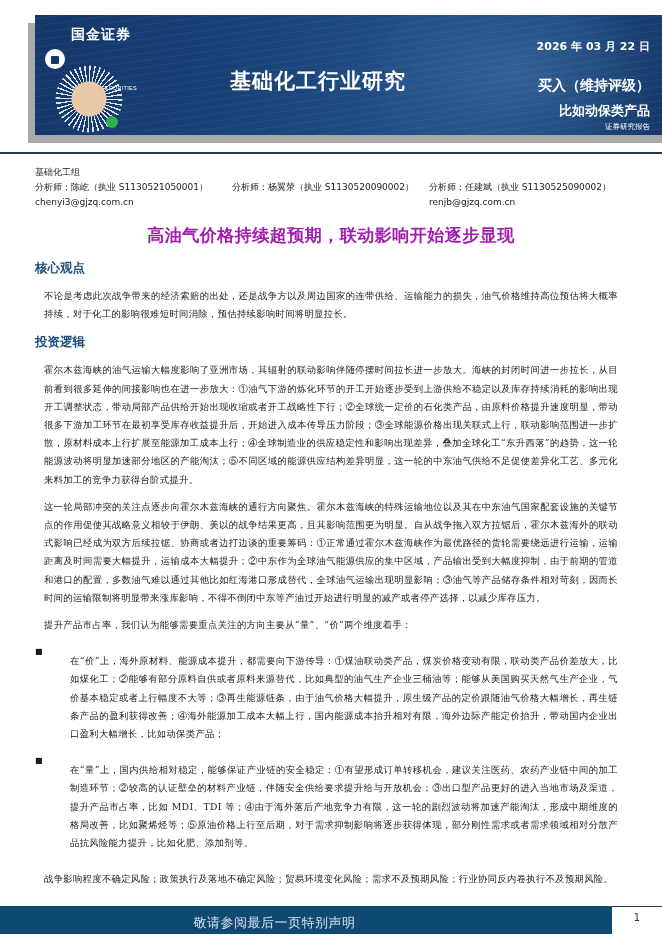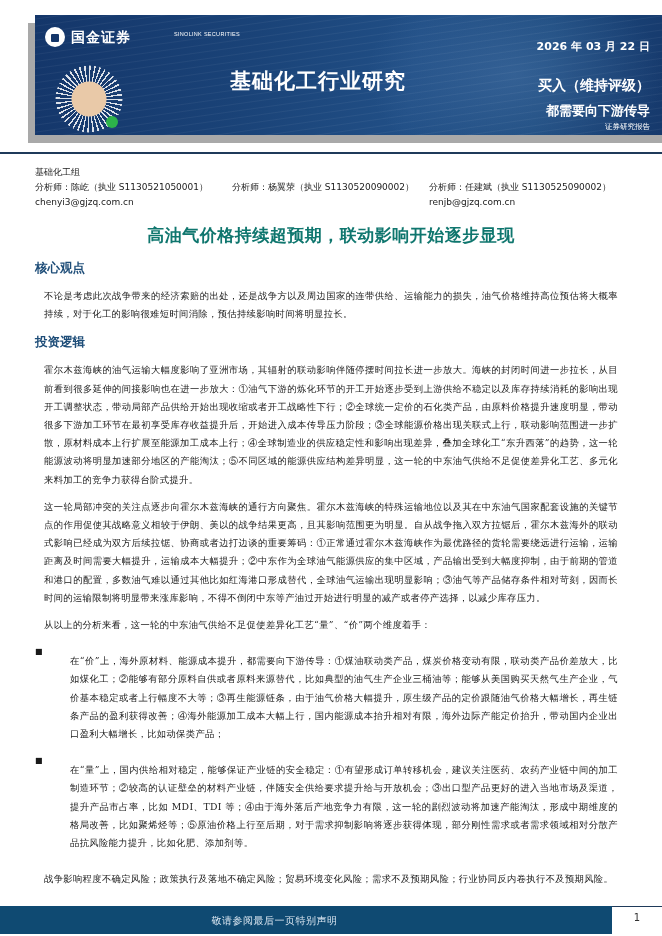--- a/index.html
+++ b/index.html
@@ -31,21 +31,21 @@
       position: absolute; left: 10px; top: 12px; display: flex; align-items: center; gap: 6px;
     }
     .logo-mark {
       width: 20px; height: 20px; background: #ffffff; border-radius: 50%;
       position: relative;
     }
     .logo-mark::after {
       content: ""; position: absolute; left: 6px; top: 7px; width: 8px; height: 8px;
       background: #14366a; border-radius: 1px;
     }
-    .logo-text { display: flex; line-height: 1; gap: 43px; }
+    .logo-text { display: flex; flex-direction: column; line-height: 1; gap: 43px; }
     .logo-cn { font-family: "DejaVu Sans", sans-serif; font-weight: bold; color: #ffffff; font-size: 14px; letter-spacing: 1px; }
     .logo-en { font-family: "Liberation Sans", sans-serif; color: #ffffff; font-size: 5.5px; margin-top: 2px; letter-spacing: 0.3px; }
     .qr {
       position: absolute; left: 20px; top: 50px; width: 68px; height: 68px;
       border-radius: 50%;
       background:
         radial-gradient(circle at 50% 50%, #e9c9a8 0 17px, rgba(0,0,0,0) 18px),
         repeating-conic-gradient(from 0deg, rgba(255,255,255,0.85) 0deg 3deg, rgba(255,255,255,0) 3deg 9deg);
       -webkit-mask: radial-gradient(circle, #000 33px, transparent 34px);
       mask: radial-gradient(circle, #000 33px, transparent 34px);
@@ -80,41 +80,41 @@
     
     .group-label {
       position: absolute; left: 35px; top: 166px;
       font-family: "DejaVu Sans", sans-serif; font-size: 9px; color: #1a1a1a;
     }
     .analyst { position: absolute; top: 180px; font-family: "DejaVu Sans", sans-serif; font-size: 9px; line-height: 15px; color: #1a1a1a; }
     .analyst .email { display: block; }
     .a1 { left: 35px; } .a2 { left: 232px; } .a3 { left: 429px; }
     .headline {
       position: absolute; left: 0; width: 662px; top: 224px; text-align: center;
-      font-family: "DejaVu Sans", sans-serif; font-weight: bold; color: #0f766e; font-size: 17px; letter-spacing: 0.5px;
+      font-family: "DejaVu Sans", sans-serif; font-weight: bold; color: #a21caf; font-size: 17px; letter-spacing: 0.5px;
     }
     
     .content { position: absolute; left: 35px; top: 258px; width: 592px; }
     .section-title {
       font-family: "DejaVu Sans", sans-serif; font-weight: bold; color: #1f4e79; font-size: 12.5px;
       margin: 0; line-height: 20px;
     }
     .para {
       font-size: 9.3px; line-height: 18.2px; margin: 9px; text-align: justify; letter-spacing: 0.35px;
     }
     .bullet { display: flex; }
     .bullet-mark { width: 26px; flex: 0 0 26px; font-size: 8px; line-height: 18.2px; color: #1a1a1a; }
     .bullet .para { flex: 1; }
     
     .footer-bar {
       position: absolute; left: 0; top: 906px; width: 612px; height: 28px; background: #0f4a72;
     }
     .footer-text {
       position: absolute; left: 0; width: 549px; top: 914px; text-align: center;
-      color: #d8e4ef; font-size: 10px; letter-spacing: 0.5px;
+      color: #d8e4ef; font-size: 13px; letter-spacing: 0.5px;
     }
     .footer-line { position: absolute; left: 612px; top: 906px; width: 50px; height: 1px; background: #1f3a5a; }
     .page-num {
       position: absolute; left: 612px; width: 50px; top: 912px; text-align: center;
       font-family: "DejaVu Sans", sans-serif; font-size: 10px; color: #333;
     }
   </style>
 </head>
 <body>
 
@@ -127,21 +127,21 @@
     <div class="logo-text">
       <span class="logo-cn">国金证券</span>
       <span class="logo-en">SINOLINK SECURITIES</span>
     </div>
   </div>
   <div class="qr"></div>
   <div class="qr-badge"></div>
   <div class="banner-title">基础化工行业研究</div>
   <div class="banner-date">2026 年 03 月 22 日</div>
   <div class="banner-rating">买入（维持评级）</div>
-  <div class="banner-type">都需要向下游传导</div>
+  <div class="banner-type">比如动保类产品</div>
   <div class="banner-sub">证券研究报告</div>
 </div>
 
 <div class="divider"></div>
 
 <div class="group-label">基础化工组</div>
 <div class="analyst a1">
   <span>分析师：陈屹（执业 S1130521050001）</span>
   <span class="email">chenyi3@gjzq.com.cn</span>
 </div>
@@ -156,21 +156,21 @@
 <h1 class="headline" style="margin:0;">高油气价格持续超预期，联动影响开始逐步显现</h1>
 
 <div class="content">
   <h2 class="section-title">核心观点</h2>
   <p class="para">不论是考虑此次战争带来的经济索赔的出处，还是战争方以及周边国家的连带供给、运输能力的损失，油气价格维持高位预估将大概率持续，对于化工的影响很难短时间消除，预估持续影响时间将明显拉长。</p>
 
   <h2 class="section-title">投资逻辑</h2>
   <p class="para">霍尔木兹海峡的油气运输大幅度影响了亚洲市场，其辐射的联动影响伴随停摆时间拉长进一步放大。海峡的封闭时间进一步拉长，从目前看到很多延伸的间接影响也在进一步放大：①油气下游的炼化环节的开工开始逐步受到上游供给不稳定以及库存持续消耗的影响出现开工调整状态，带动局部产品供给开始出现收缩或者开工战略性下行；②全球统一定价的石化类产品，由原料价格提升速度明显，带动很多下游加工环节在最初享受库存收益提升后，开始进入成本传导压力阶段；③全球能源价格出现关联式上行，联动影响范围进一步扩散，原材料成本上行扩展至能源加工成本上行；④全球制造业的供应稳定性和影响出现差异，叠加全球化工“东升西落”的趋势，这一轮能源波动将明显加速部分地区的产能淘汰；⑤不同区域的能源供应结构差异明显，这一轮的中东油气供给不足促使差异化工艺、多元化来料加工的竞争力获得台阶式提升。</p>
   <p class="para">这一轮局部冲突的关注点逐步向霍尔木兹海峡的通行方向聚焦。霍尔木兹海峡的特殊运输地位以及其在中东油气国家配套设施的关键节点的作用促使其战略意义相较于伊朗、美以的战争结果更高，且其影响范围更为明显。自从战争拖入双方拉锯后，霍尔木兹海外的联动式影响已经成为双方后续拉锯、协商或者边打边谈的重要筹码：①正常通过霍尔木兹海峡作为最优路径的货轮需要绕远进行运输，运输距离及时间需要大幅提升，运输成本大幅提升；②中东作为全球油气能源供应的集中区域，产品输出受到大幅度抑制，由于前期的管道和港口的配置，多数油气难以通过其他比如红海港口形成替代，全球油气运输出现明显影响；③油气等产品储存条件相对苛刻，因而长时间的运输限制将明显带来涨库影响，不得不倒闭中东等产油过开始进行明显的减产或者停产选择，以减少库存压力。</p>
 
-  <p class="para">从以上的分析来看，这一轮的中东油气供给不足促使差异化工艺“量”、“价”两个维度着手：</p>
+  <p class="para">提升产品市占率，我们认为能够需要重点关注的方向主要从“量”、“价”两个维度着手：</p>
   <div class="bullet">
     <span class="bullet-mark">■</span>
     <p class="para">在“价”上，海外原材料、能源成本提升，都需要向下游传导：①煤油联动类产品，煤炭价格变动有限，联动类产品价差放大，比如煤化工；②能够有部分原料自供或者原料来源替代，比如典型的油气生产企业三桶油等；能够从美国购买天然气生产企业，气价基本稳定或者上行幅度不大等；③再生能源链条，由于油气价格大幅提升，原生级产品的定价跟随油气价格大幅增长，再生链条产品的盈利获得改善；④海外能源加工成本大幅上行，国内能源成本抬升相对有限，海外边际产能定价抬升，带动国内企业出口盈利大幅增长，比如动保类产品；</p>
   </div>
   <div class="bullet">
     <span class="bullet-mark">■</span>
     <p class="para">在“量”上，国内供给相对稳定，能够保证产业链的安全稳定：①有望形成订单转移机会，建议关注医药、农药产业链中间的加工制造环节；②较高的认证壁垒的材料产业链，伴随安全供给要求提升给与开放机会；③出口型产品更好的进入当地市场及渠道，提升产品市占率，比如 MDI、TDI 等；④由于海外落后产地竞争力有限，这一轮的剧烈波动将加速产能淘汰，形成中期维度的格局改善，比如聚烯烃等；⑤原油价格上行至后期，对于需求抑制影响将逐步获得体现，部分刚性需求或者需求领域相对分散产品抗风险能力提升，比如化肥、添加剂等。</p>
   </div>
 
   <p class="para">战争影响程度不确定风险；政策执行及落地不确定风险；贸易环境变化风险；需求不及预期风险；行业协同反内卷执行不及预期风险。</p>

